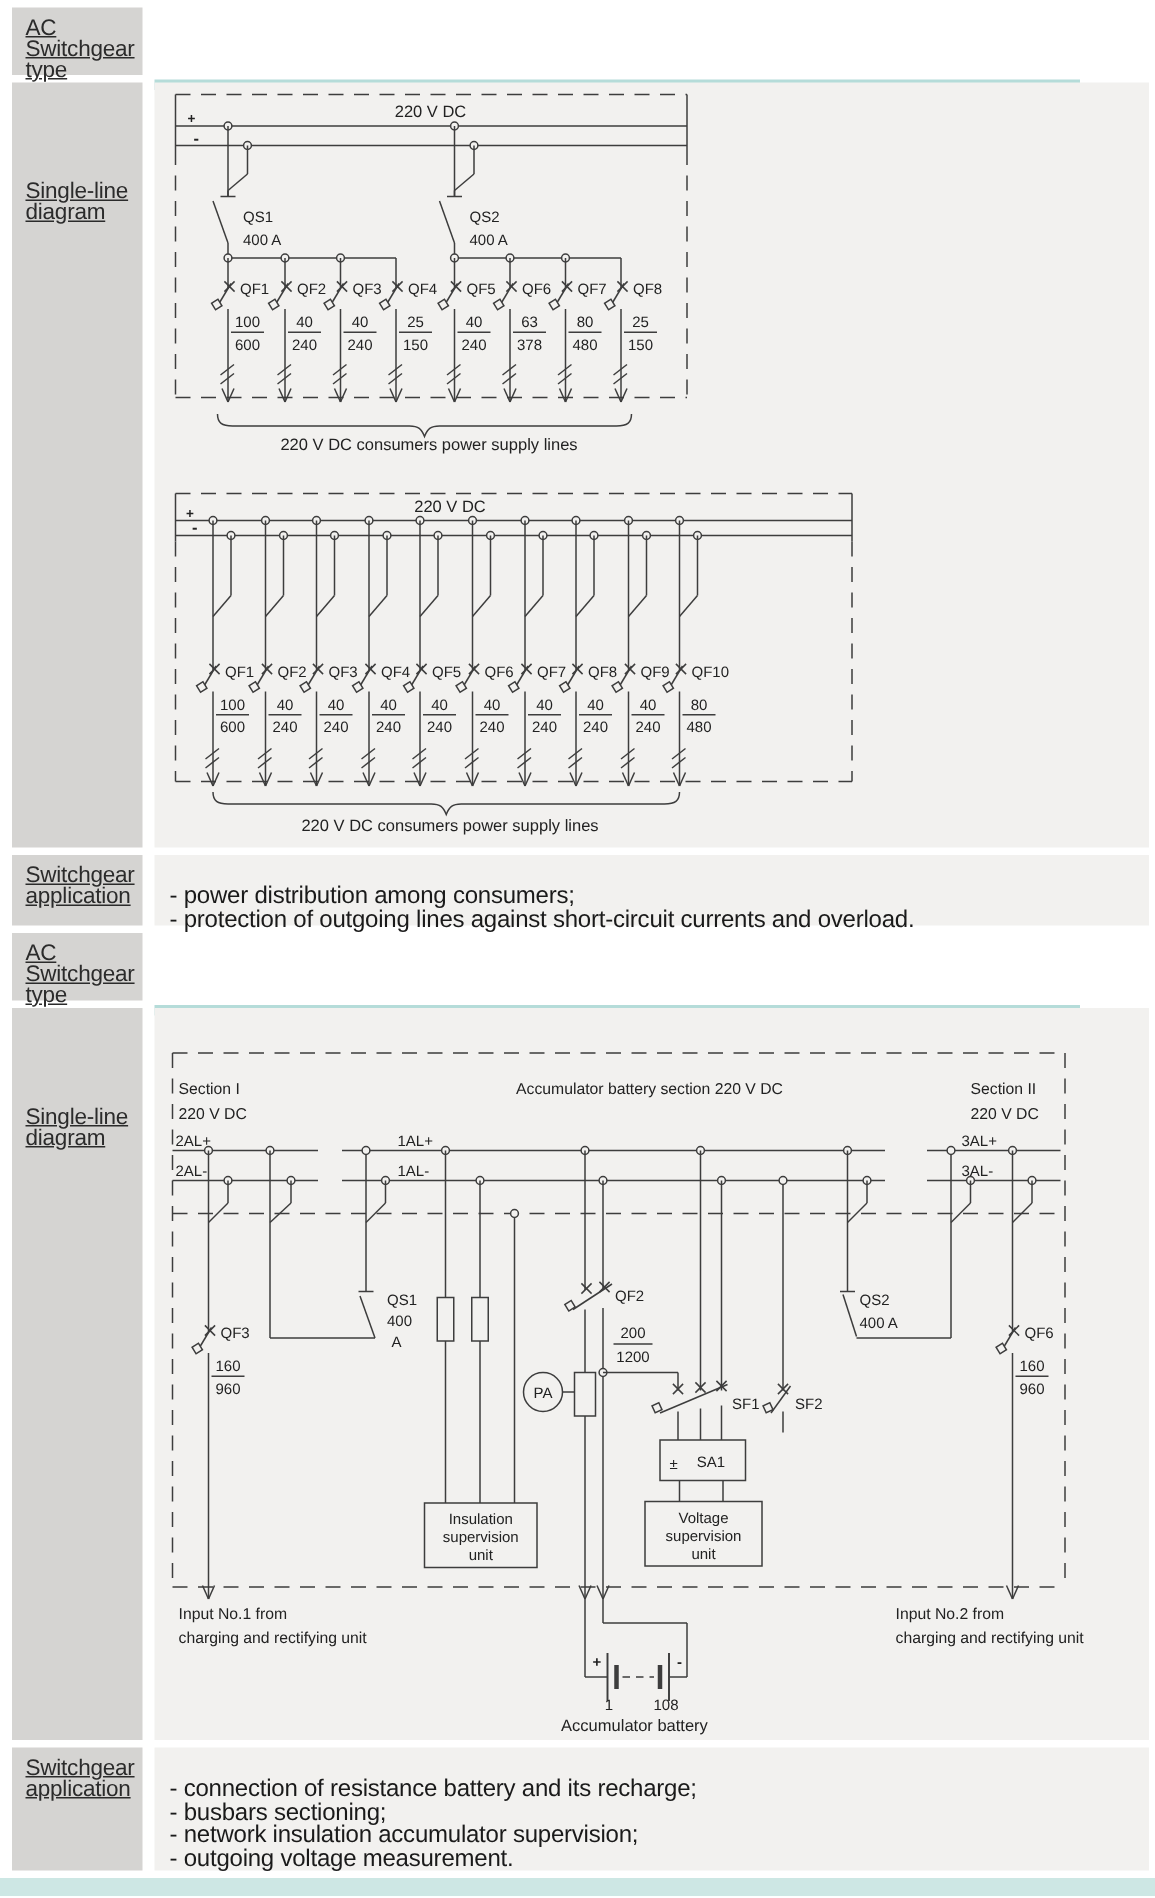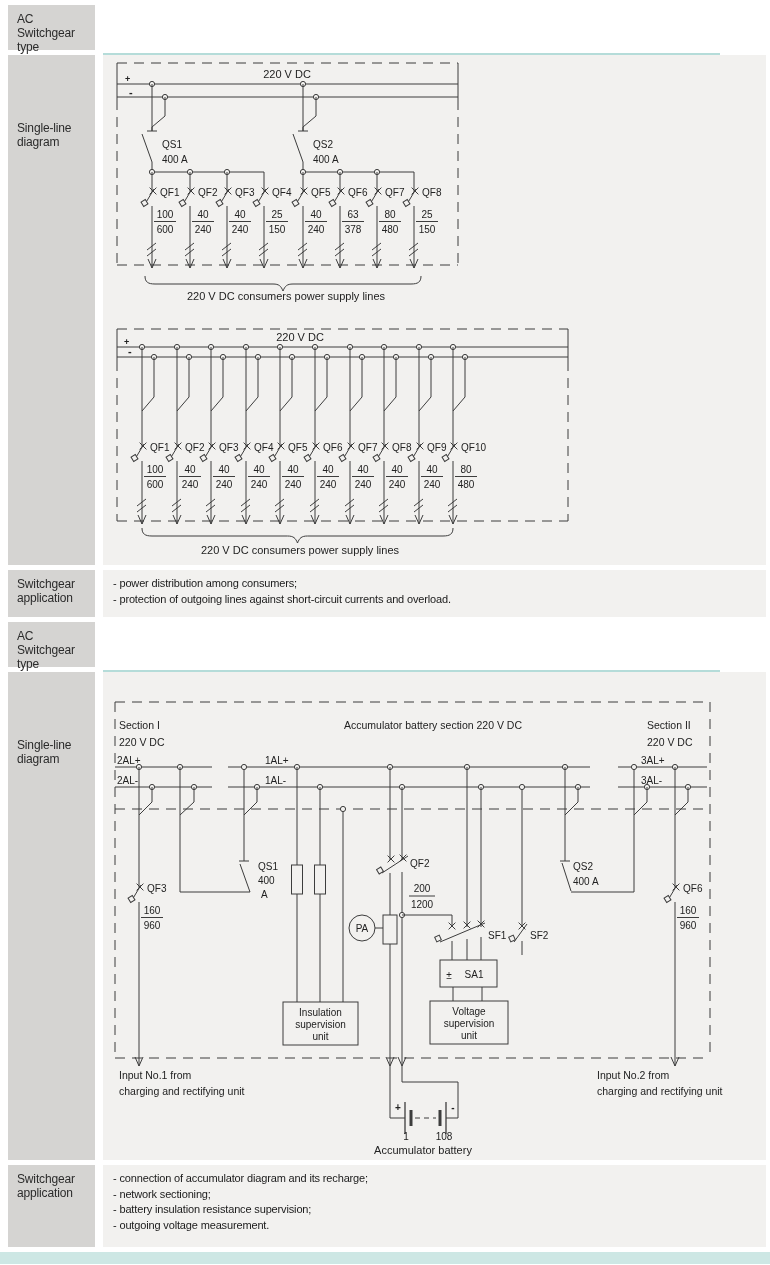--- a/index.html
+++ b/index.html
@@ -1,31 +1,31 @@
 <!DOCTYPE html>
 <html style="--teal: #b5dcd9; --teal-light: #cde7e4; --label-bg: #d5d4d2; --cell-bg: #f2f1ef; --text: #1c1c1c;"><head>
 <meta charset="utf-8">
 <style>
   html,body{margin:0;padding:0;background:#ffffff;}
   body{font-family:"Liberation Sans",sans-serif;color:var(--text,#1c1c1c);width:770px;}
   .page{width:770px;padding-top:5px;box-sizing:border-box;}
   .grid-row{display:flex;gap:8px;margin:0 0 5px 8px;}
   .cell{box-sizing:border-box;}
-  .label-cell{width:87px;background:var(--label-bg,#d5d4d2);font-size:12px;line-height:14px;
-    color:#2b2b2b;padding:7px 6px 0 9px;letter-spacing:-0.15px;flex:none;}
+  .label-cell{width:87px;background:var(--label-bg,#d5d4d2);font-size:15px;line-height:14px;
+    color:#2b2b2b;padding:7px 6px 0 9px;letter-spacing:-0.15px;flex:none;text-decoration:underline;}
   .content-cell{width:663px;background:var(--cell-bg,#f2f1ef);flex:none;}
   .teal-cell{width:617px;background:var(--teal,#b5dcd9);flex:none;
     font-size:12px;font-weight:bold;color:#17333b;padding:7px 0 0 23px;letter-spacing:-0.1px;margin-top:48px;}
   .r-type{height:45px;}
   .r-diag1{height:510px;}
   .r-app1{height:47px;}
   .r-diag2{height:488px;}
   .r-app2{height:82px;}
   .pad-deep{padding-top:66px;}
-  .bullets{padding:6px 0 0 10px;font-size:11px;line-height:15.5px;letter-spacing:-0.15px;color:#1a1a1a;}
+  .bullets{padding:20px 0 0 10px;font-size:16px;line-height:15.5px;letter-spacing:-0.15px;color:#1a1a1a;}
   .diag-wrap1{padding-top:5px;}
   .svg2-m{display:block;margin-top:16px;}
   .svg1-m{display:block;}
   .svg3-m{display:block;margin-top:15px;}
   .bottom-bar{width:770px;height:12px;background:var(--teal-light,#cfe8e6);}
   svg text{font-family:"Liberation Sans",sans-serif;}
 </style>
 </head>
 <body>
 
@@ -651,21 +651,21 @@
               <text x="320" y="467" fill="#222222" font-size="11" text-anchor="middle">Accumulator battery</text>
             </g>
           </g>
         </svg>
     </div>
   </div>
 
   <div class="grid-row r-app2">
     <div class="cell label-cell">Switchgear application</div>
     <div class="cell content-cell bullets">
-        <div>-  connection of accumulator diagram and its recharge;</div>
-        <div>-  network sectioning;</div>
-        <div>-  battery insulation resistance supervision;</div>
+        <div>-  connection of resistance battery and its recharge;</div>
+        <div>-  busbars sectioning;</div>
+        <div>-  network insulation accumulator supervision;</div>
         <div>-  outgoing voltage measurement.</div>
       </div>
   </div>
 
   <div class="bottom-bar"></div>
 </div>
 
 </body></html>

